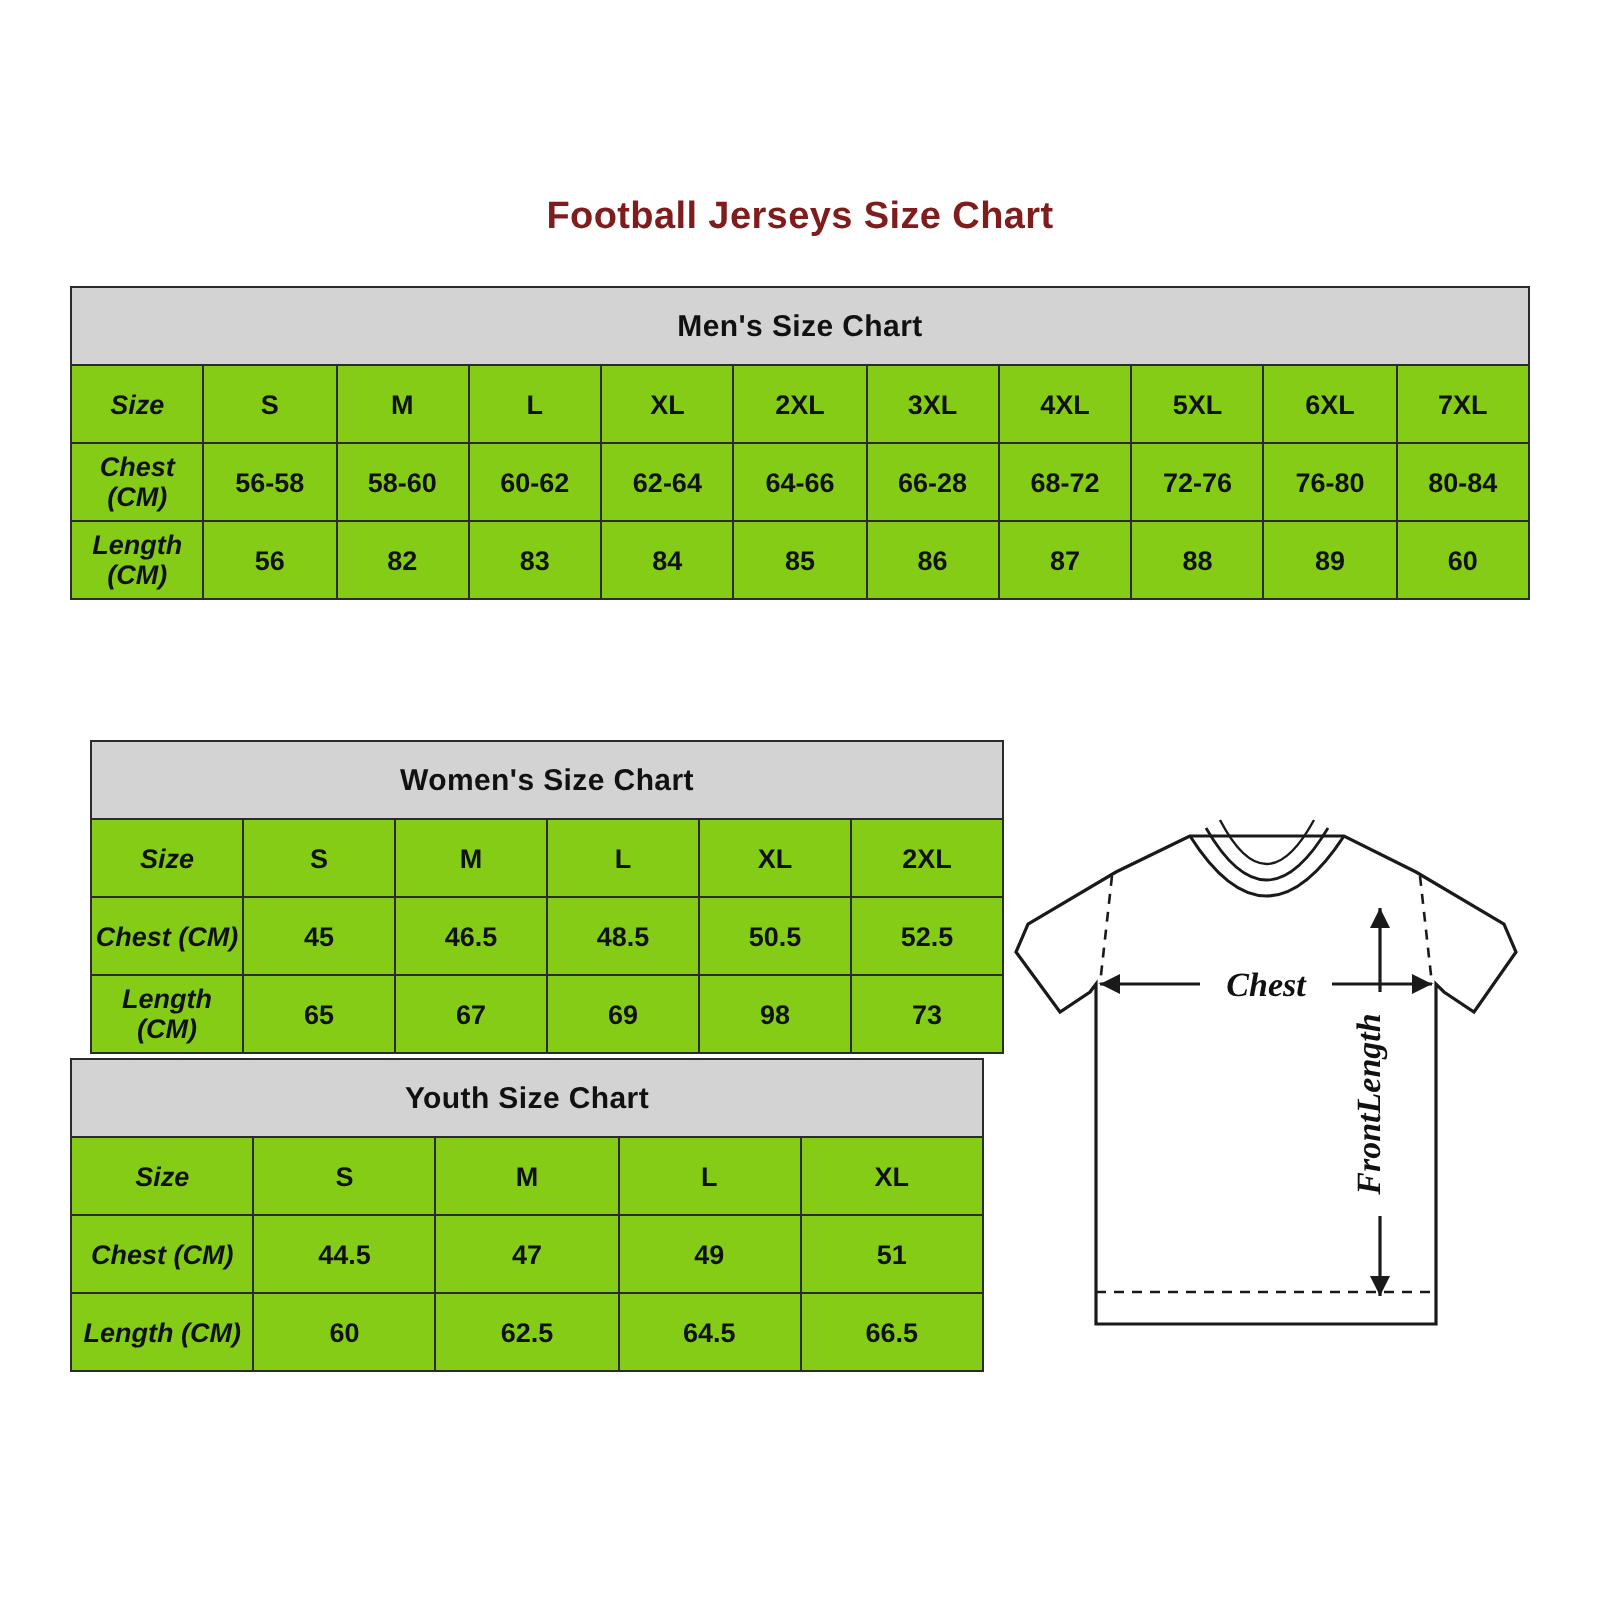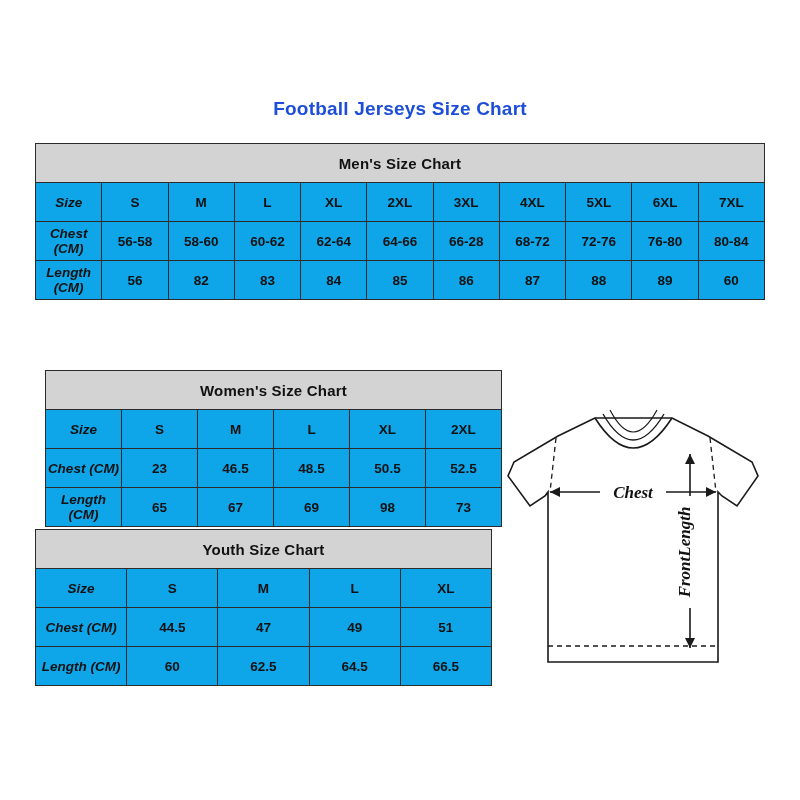--- a/index.html
+++ b/index.html
@@ -22,26 +22,26 @@
   }
   #title {
     position: absolute;
     top: 98px;
     left: 0;
     width: 800px;
     text-align: center;
     font-size: 19px;
     font-weight: bold;
     letter-spacing: 0.2px;
-    color: #1d4ed8;
+    color: #7f1d1d;
   }
   table.size-table {
     border-collapse: collapse;
     table-layout: fixed;
-    background: #0ea5e9;
+    background: #84cc16;
   }
   table.size-table td {
     border: 1px solid #2b2b2b;
     text-align: center;
     vertical-align: middle;
     font-size: 13.5px;
     font-weight: bold;
     color: #111111;
     padding: 0;
     height: 38px;
@@ -167,21 +167,21 @@
     <tr>
       <td class="rowlabel">Size</td>
       <td class="datacell">S</td>
       <td class="datacell">M</td>
       <td class="datacell">L</td>
       <td class="datacell">XL</td>
       <td class="datacell">2XL</td>
     </tr>
     <tr>
       <td class="rowlabel">Chest (CM)</td>
-      <td class="datacell">23</td>
+      <td class="datacell">45</td>
       <td class="datacell">46.5</td>
       <td class="datacell">48.5</td>
       <td class="datacell">50.5</td>
       <td class="datacell">52.5</td>
     </tr>
     <tr>
       <td class="rowlabel">Length (CM)</td>
       <td class="datacell">65</td>
       <td class="datacell">67</td>
       <td class="datacell">69</td>

